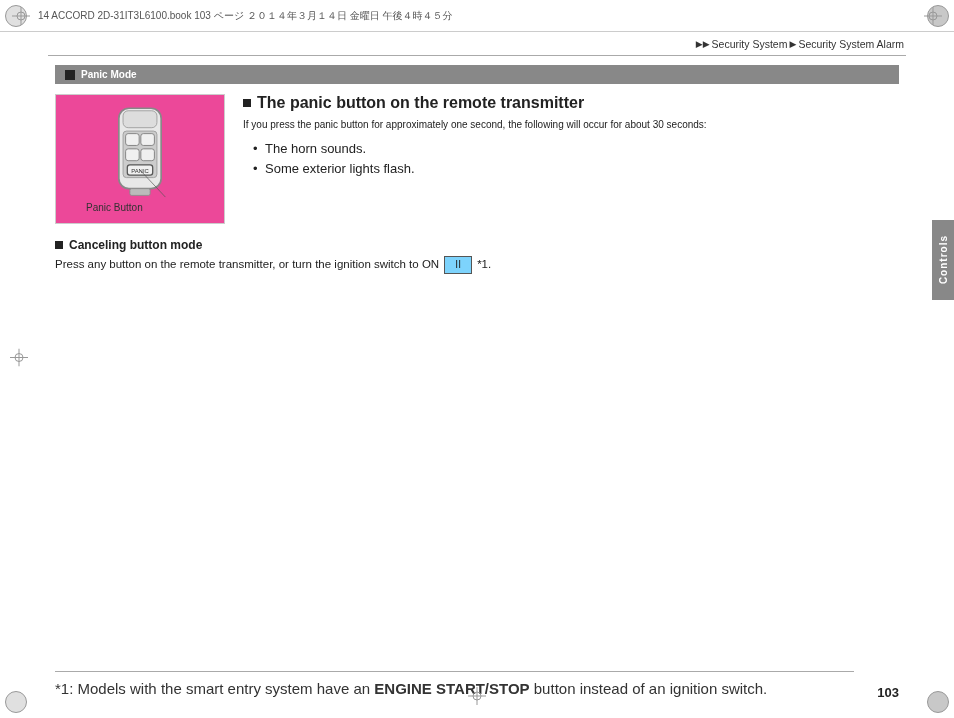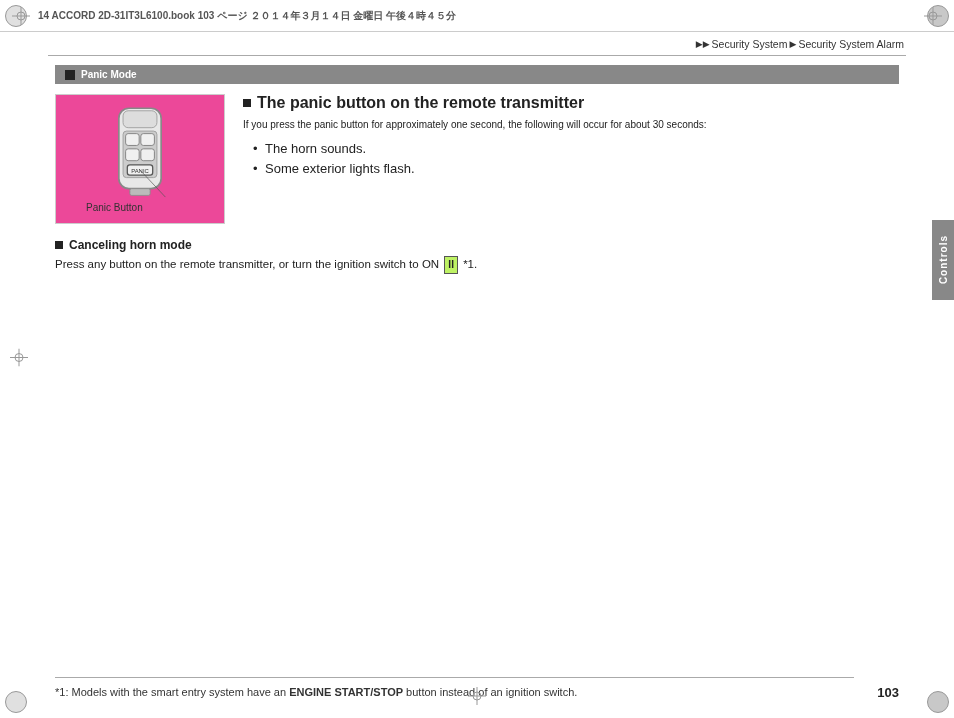--- a/index.html
+++ b/index.html
@@ -32,21 +32,20 @@
       border-bottom: 1px solid #ccc;
       display: flex;
       align-items: center;
       padding: 0 12px;
       font-size: 10px;
       color: #555;
     }
 
     .top-bar-text {
       flex: 1;
-      font-weight: bold;
     }
 
     
     .breadcrumb {
       position: absolute;
       top: 38px;
       right: 50px;
       font-size: 10.5px;
       color: #333;
       display: flex;
@@ -198,35 +197,35 @@
 
     .canceling-text {
       font-size: 11.5px;
       line-height: 1.55;
       color: #222;
     }
 
     .ignition-badge {
       display: inline-block;
       border: 1px solid #555;
-      padding: 0 3px;
-      font-size: 10px;
-      font-weight: bold;
+      padding: 0 10px;
+      font-size: 10px;
+      font-weight: normal;
       vertical-align: middle;
       margin: 0 2px;
-      background: #bef264;
+      background: #7dd3fc;
     }
 
     
     .footer-note {
       position: absolute;
       bottom: 18px;
       left: 55px;
       right: 100px;
-      font-size: 11px;
+      font-size: 15px;
       color: #333;
       border-top: 1px solid #aaa;
       padding-top: 6px;
       line-height: 1.5;
     }
 
     .footer-note strong {
       font-weight: bold;
     }
 
@@ -359,21 +358,21 @@
           <li>The horn sounds.</li>
           <li>Some exterior lights flash.</li>
         </ul>
       </div>
 
     </div>
 
     <div class="canceling-section">
       <div class="canceling-title">
         <span class="black-square"></span>
-        <span>Canceling horn mode</span>
+        <span>Canceling button mode</span>
       </div>
       <p class="canceling-text">
         <span>Press any button on the remote transmitter, or turn the ignition switch to ON</span>
         <span class="ignition-badge">II</span>
         <span>*1.</span>
       </p>
     </div>
 
   </div>
 

